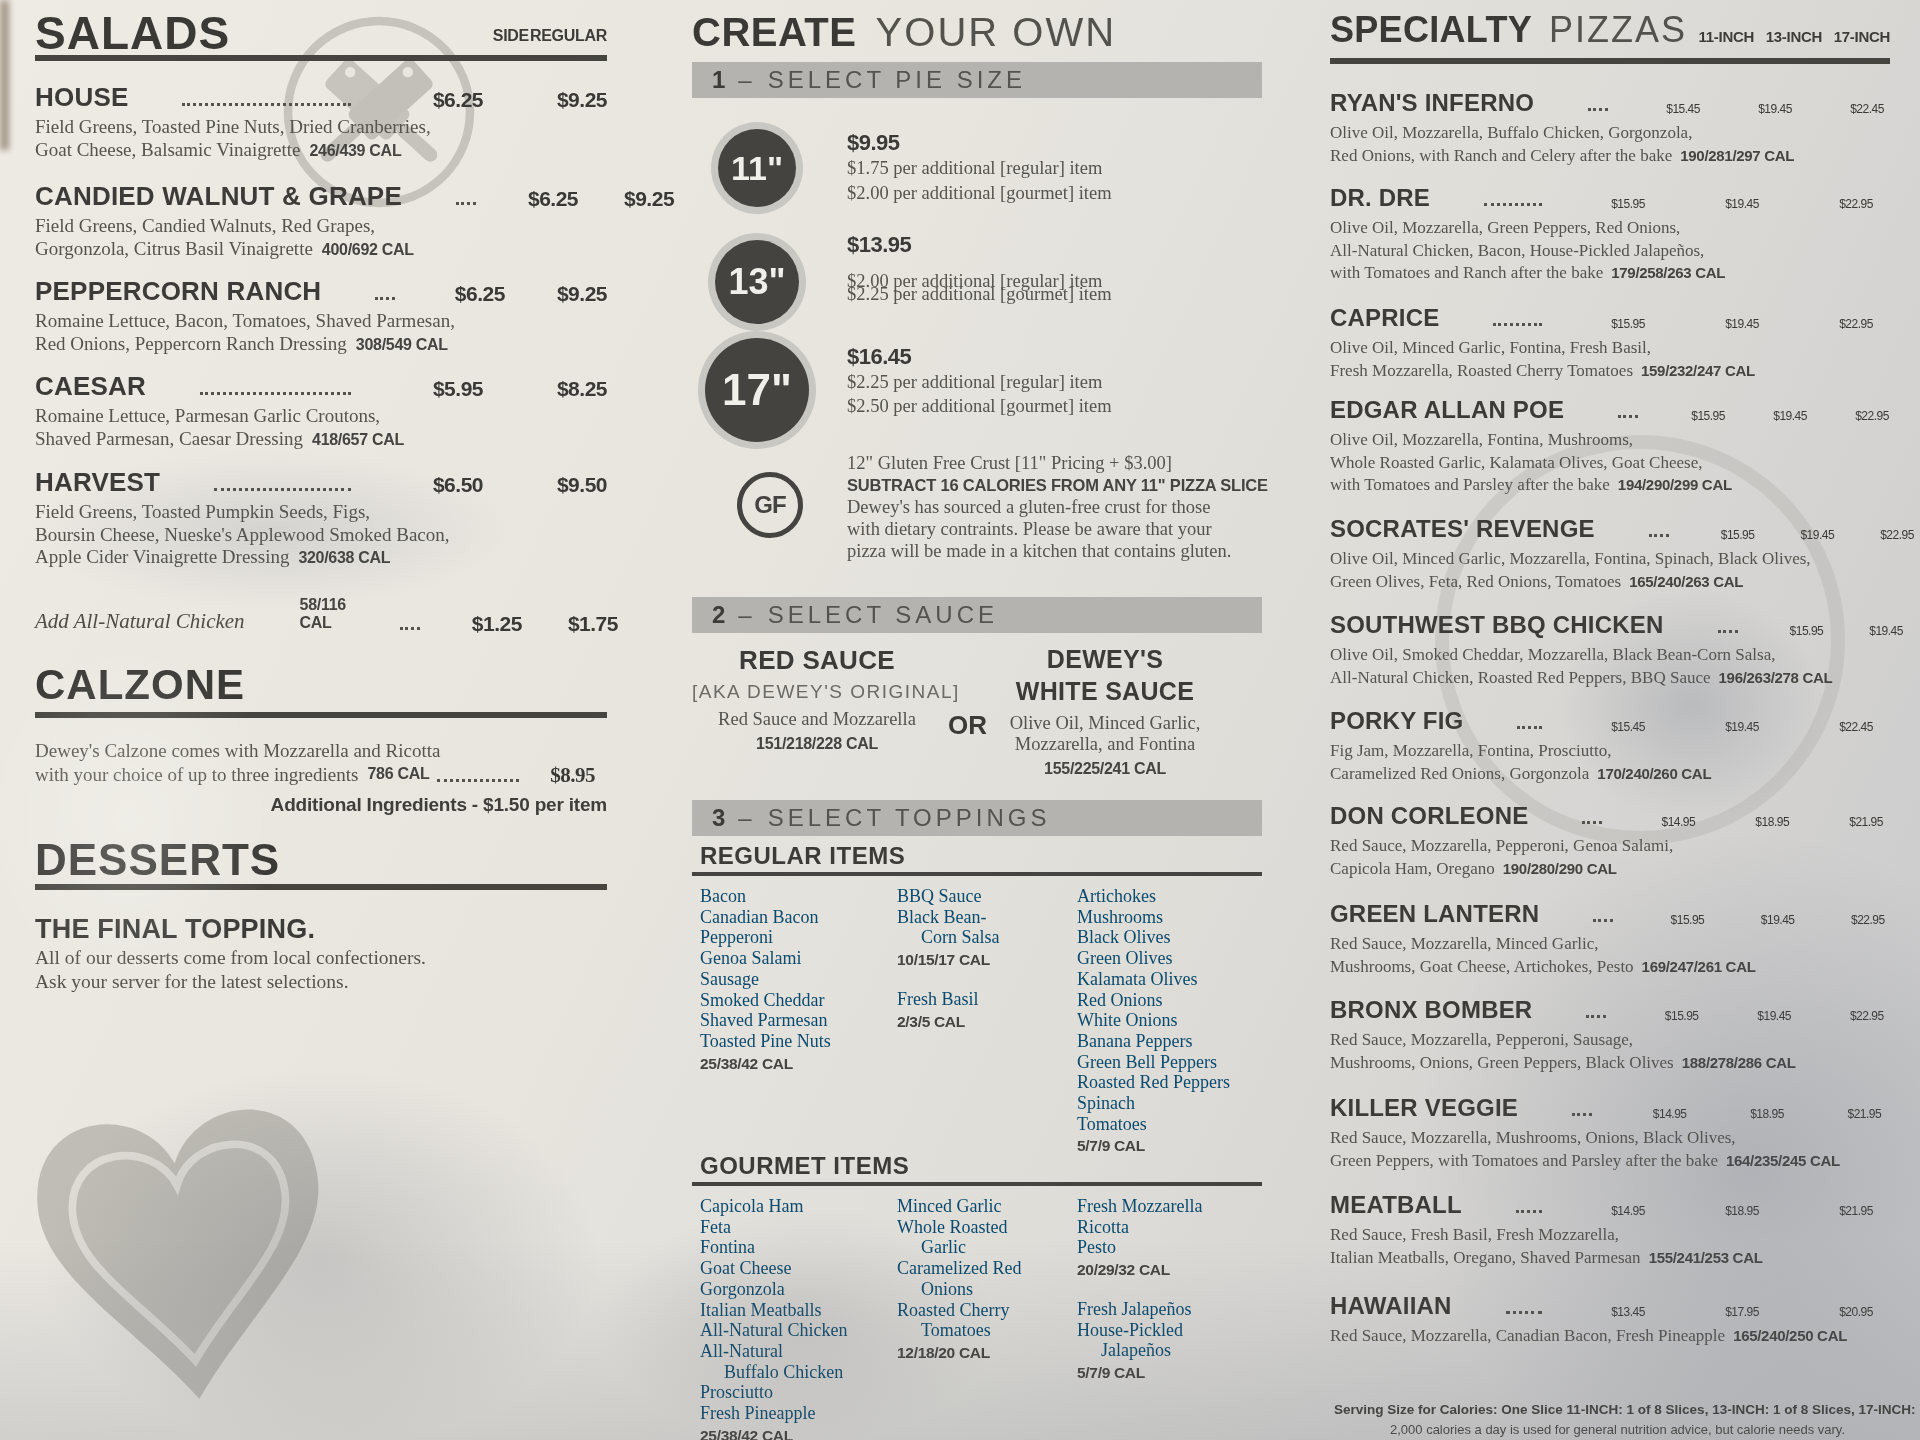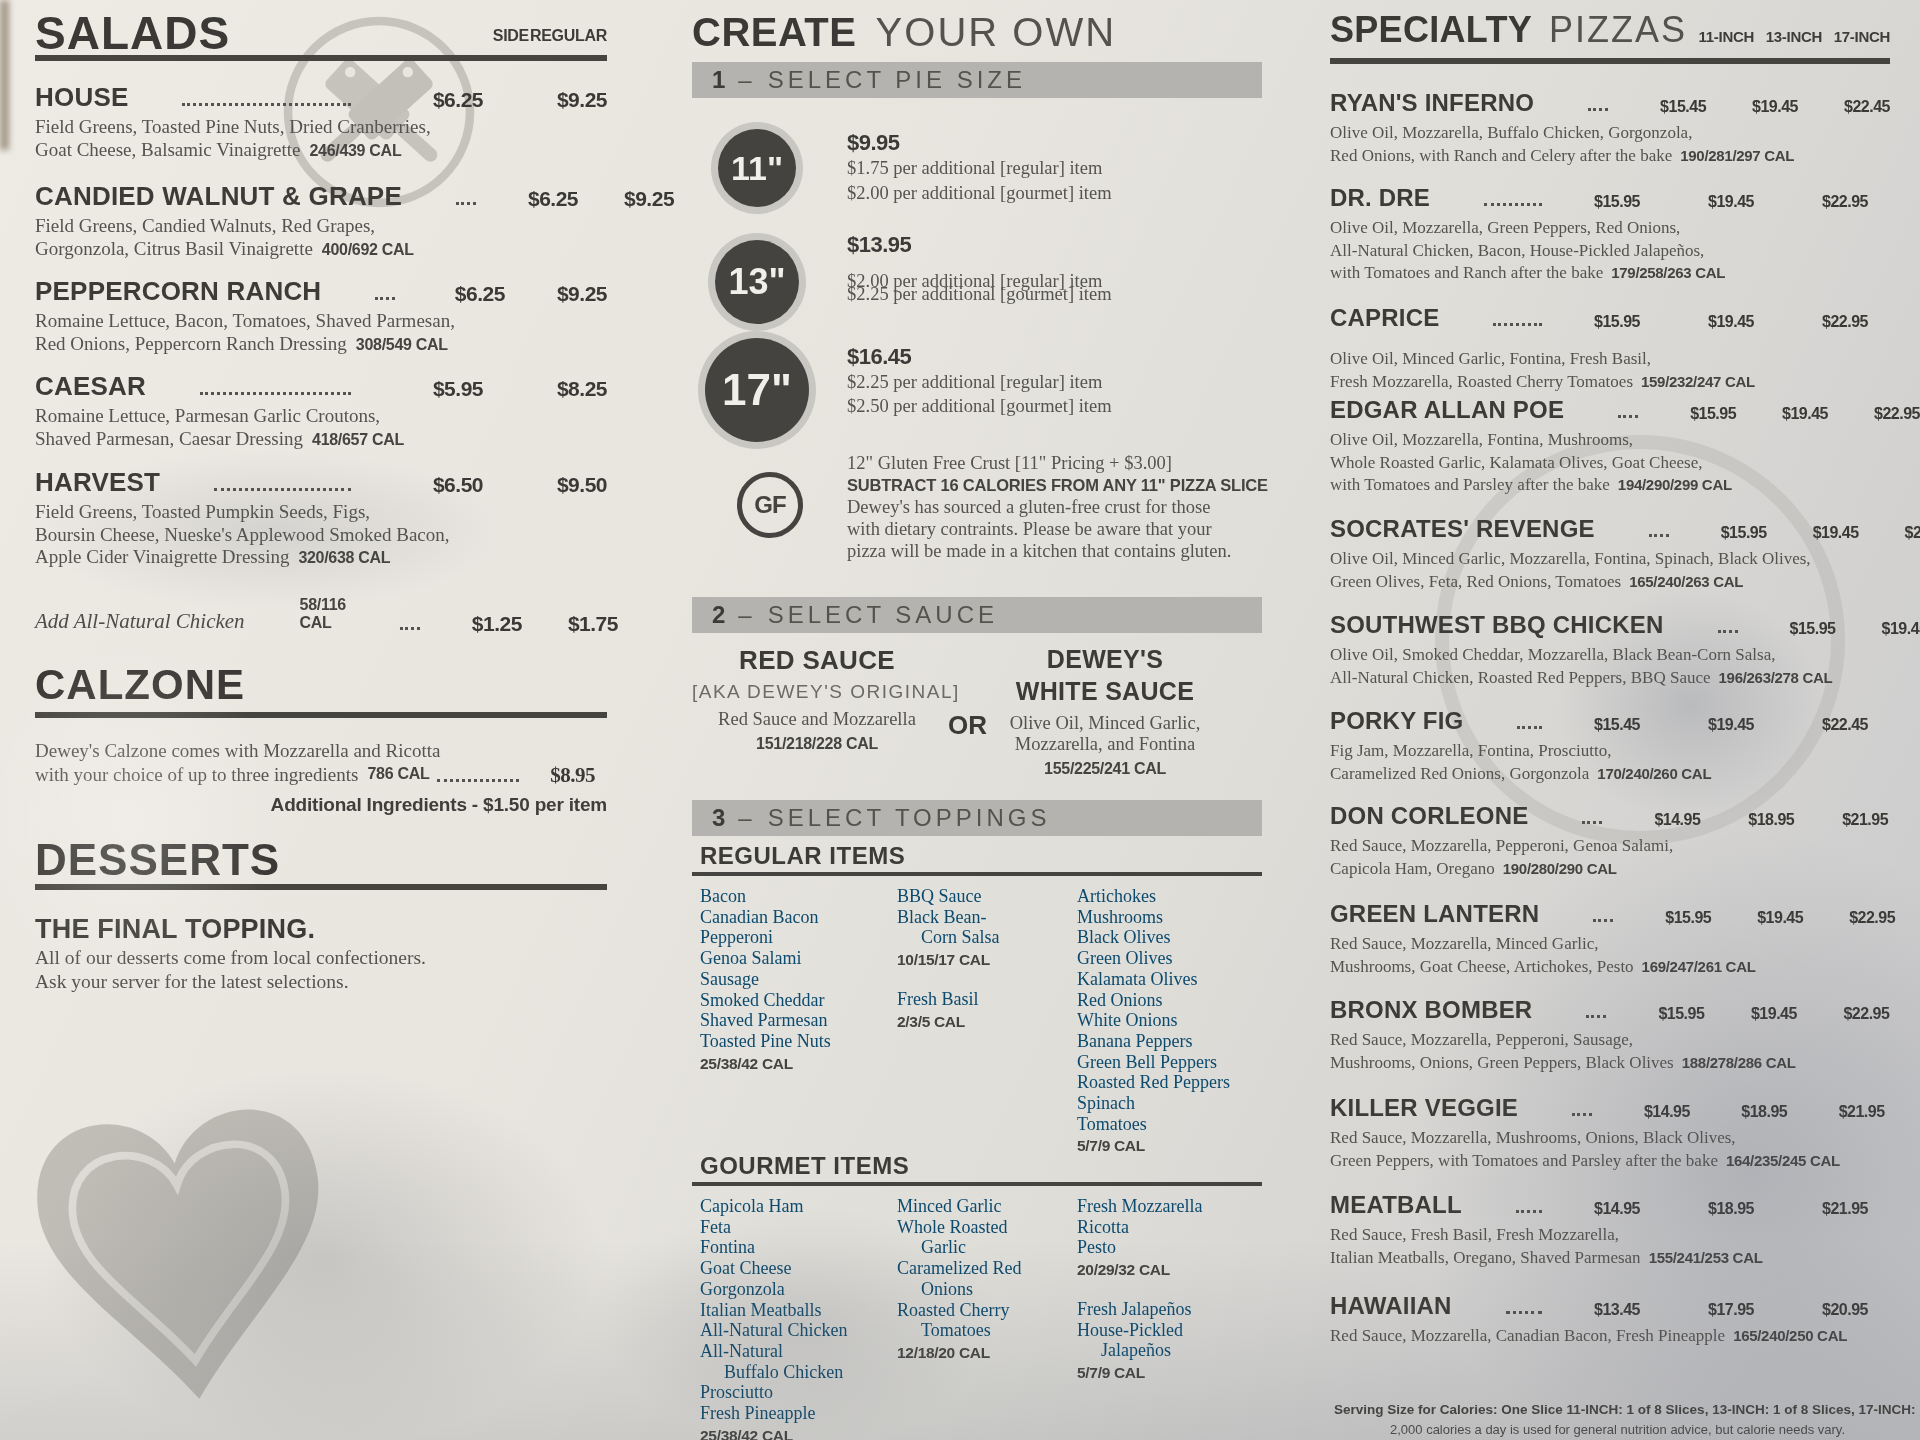--- a/index.html
+++ b/index.html
@@ -45,21 +45,21 @@
   .sauce-desc{font-family:"Liberation Serif",serif;font-size:18.5px;color:#55534d;text-align:center;white-space:nowrap;}
   .sauce-cal{font-weight:700;font-size:16px;letter-spacing:-.3px;color:#454440;text-align:center;white-space:nowrap;}
   .tp-head{font-weight:700;font-size:24px;color:#3c3b37;letter-spacing:.5px;}
   .tp-rule{background:#454440;height:4px;width:100%;}
   .ti{font-family:"Liberation Serif",serif;font-size:18px;line-height:20.7px;color:#0c4a6e;white-space:nowrap;}
   .ind{padding-left:24px;}
   .tcal{font-weight:700;font-size:15.5px;letter-spacing:-.3px;color:#454440;line-height:20.7px;margin-top:2px;}
 
   
   .pz-nm{font-weight:700;font-size:24px;color:#3d3b37;white-space:nowrap;letter-spacing:.2px;line-height:1;}
-  .pz-pp{font-weight:700;font-size:16px;letter-spacing:-.5px;color:#3a3935;width:68px;text-align:left;line-height:1;}
+  .pz-pp{font-weight:400;font-size:12px;letter-spacing:-.5px;color:#3a3935;width:68px;text-align:center;line-height:1;}
   .pz-desc{font-family:"Liberation Serif",serif;font-size:17px;line-height:22.5px;color:#55534d;}
   .pz-desc div{white-space:nowrap;}
   .pz-cal{font-family:"Liberation Sans",sans-serif;font-weight:700;font-size:15px;letter-spacing:-.3px;color:#454440;margin-left:8px;}
   .inchhead{font-weight:700;font-size:15px;color:#3e3d39;width:68px;text-align:right;letter-spacing:-.3px;}
 
   
   .stamp{position:absolute;z-index:1;}
   .shadow{position:absolute;z-index:5;pointer-events:none;}
   .sliver{position:absolute;left:0;top:0;width:9px;height:150px;background:#7c6a55;opacity:.65;filter:blur(3px);z-index:0;}
   .foot-line{font-weight:700;font-size:13.5px;color:#42413c;white-space:nowrap;}
@@ -364,21 +364,21 @@
     <div><span>with Tomatoes and Ranch after the bake</span><span class="pz-cal">179/258/263 CAL</span></div>
   </div>
 
   <div class="abs name-row" style="top:306px;">
     <span class="pz-nm">CAPRICE</span>
       <span class="lead"></span>
     <span class="pz-pp">$15.95</span>
       <span class="pz-pp">$19.45</span>
       <span class="pz-pp">$22.95</span>
   </div>
-  <div class="abs pz-desc" style="top:348px;">
+  <div class="abs pz-desc" style="top:337px;">
     <div>Olive Oil, Minced Garlic, Fontina, Fresh Basil,</div>
     <div><span>Fresh Mozzarella, Roasted Cherry Tomatoes</span><span class="pz-cal">159/232/247 CAL</span></div>
   </div>
 
   <div class="abs name-row" style="top:398px;">
     <span class="pz-nm">EDGAR ALLAN POE</span>
       <span class="lead"></span>
     <span class="pz-pp">$15.95</span>
       <span class="pz-pp">$19.45</span>
       <span class="pz-pp">$22.95</span>

